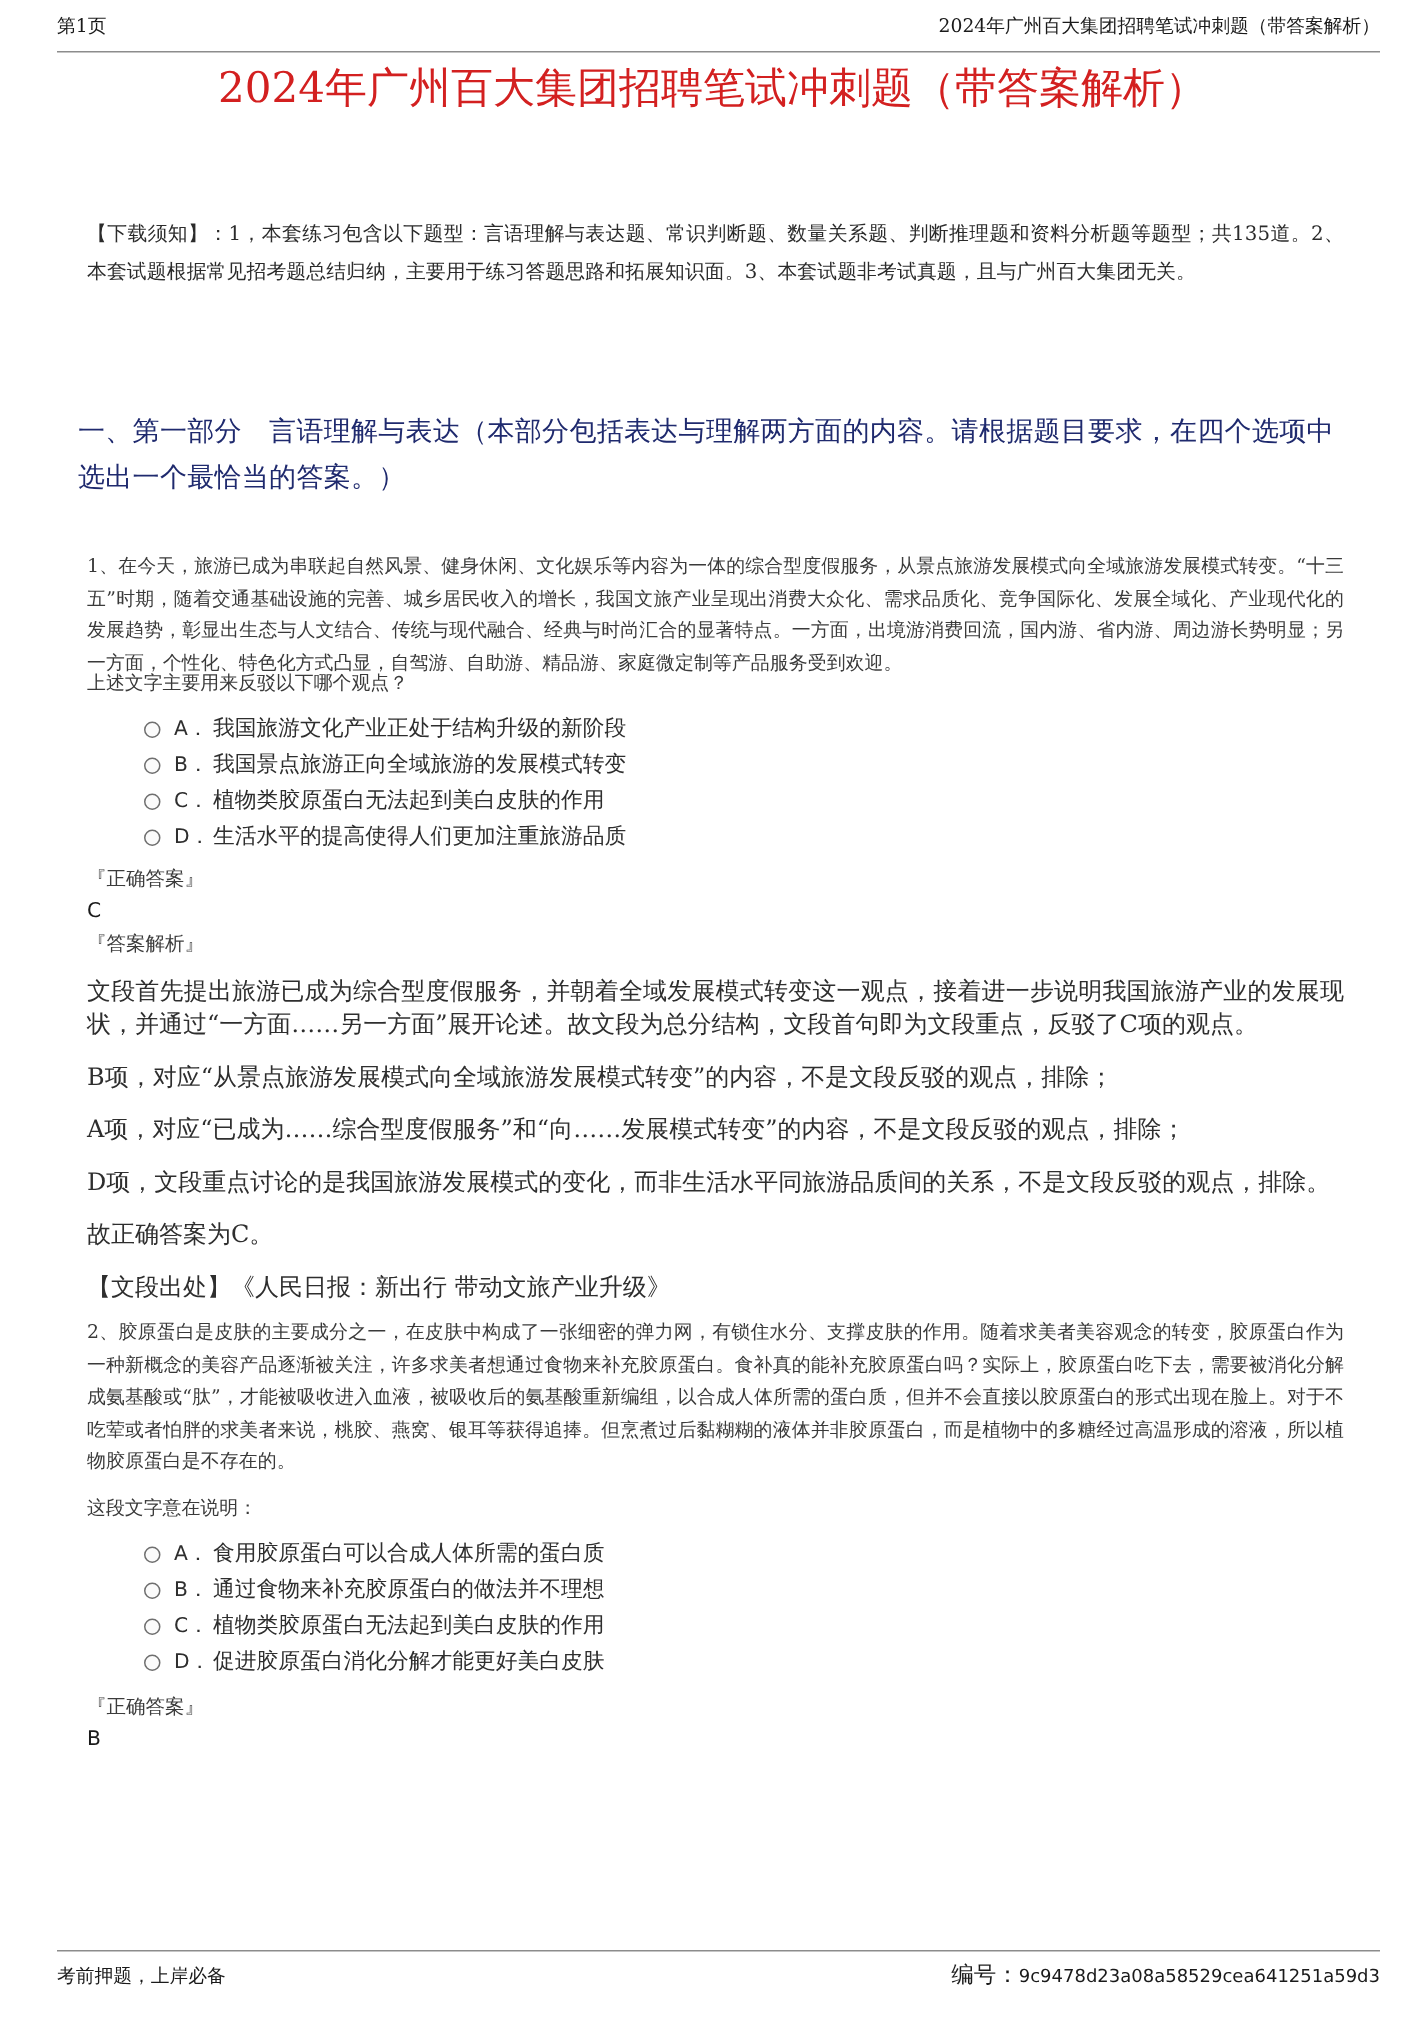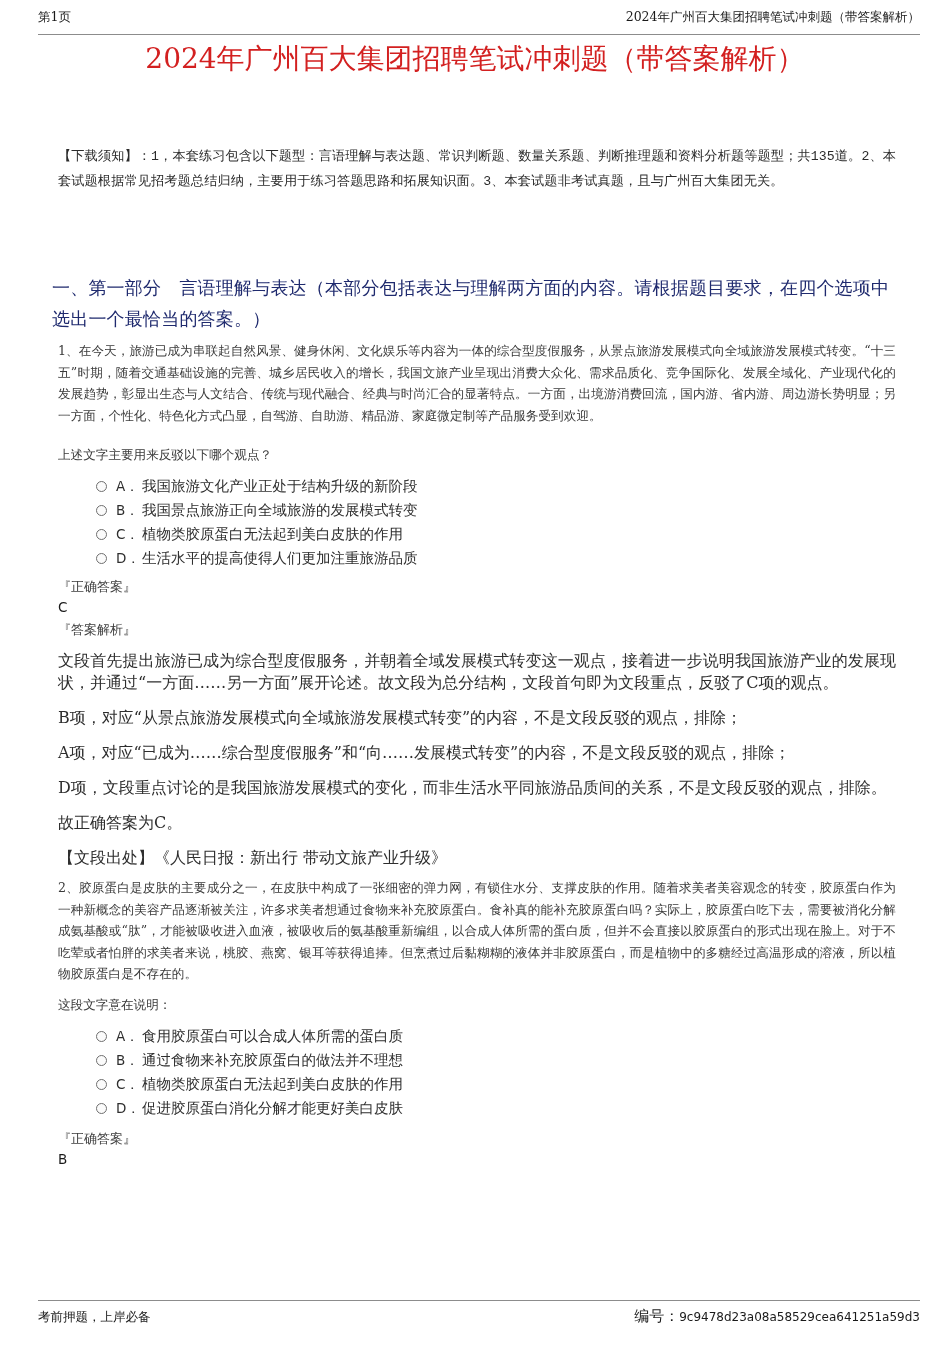--- a/index.html
+++ b/index.html
@@ -63,21 +63,20 @@
     width: 838px;
   }
 
   .notice {
     top: 144px;
     font-size: 13.2px;
     line-height: 25px;
     color: #2b2b2b;
     text-align: justify;
     letter-spacing: 0.1px;
-    font-family: Liberation Mono, monospace;
   }
 
   .section-head {
     top: 272px;
     left: 52px;
     width: 850px;
     color: #1f2a6e;
     font-size: 18px;
     line-height: 31px;
     letter-spacing: 0.2px;
@@ -181,21 +180,21 @@
     <span class="rh-left">第1页</span>
     <span class="rh-right">2024年广州百大集团招聘笔试冲刺题（带答案解析）</span>
   </div>
 
   <div class="doc-title">2024年广州百大集团招聘笔试冲刺题（带答案解析）</div>
 
   <div class="col notice">【下载须知】：1，本套练习包含以下题型：言语理解与表达题、常识判断题、数量关系题、判断推理题和资料分析题等题型；共135道。2、本套试题根据常见招考题总结归纳，主要用于练习答题思路和拓展知识面。3、本套试题非考试真题，且与广州百大集团无关。</div>
 
   <div class="col section-head">一、第一部分　言语理解与表达（本部分包括表达与理解两方面的内容。请根据题目要求，在四个选项中选出一个最恰当的答案。）</div>
 
-  <div class="col" style="top:340px;">
+  <div class="col" style="top:366px;">
     <div class="q-stem">1、在今天，旅游已成为串联起自然风景、健身休闲、文化娱乐等内容为一体的综合型度假服务，从景点旅游发展模式向全域旅游发展模式转变。“十三五”时期，随着交通基础设施的完善、城乡居民收入的增长，我国文旅产业呈现出消费大众化、需求品质化、竞争国际化、发展全域化、产业现代化的发展趋势，彰显出生态与人文结合、传统与现代融合、经典与时尚汇合的显著特点。一方面，出境游消费回流，国内游、省内游、周边游长势明显；另一方面，个性化、特色化方式凸显，自驾游、自助游、精品游、家庭微定制等产品服务受到欢迎。</div>
   </div>
 
   <div class="col" style="top:444px;">
     <div class="q-prompt">上述文字主要用来反驳以下哪个观点？</div>
   </div>
 
   <div class="col" style="top:474px;">
     <ul class="options">
       <li class="option">

